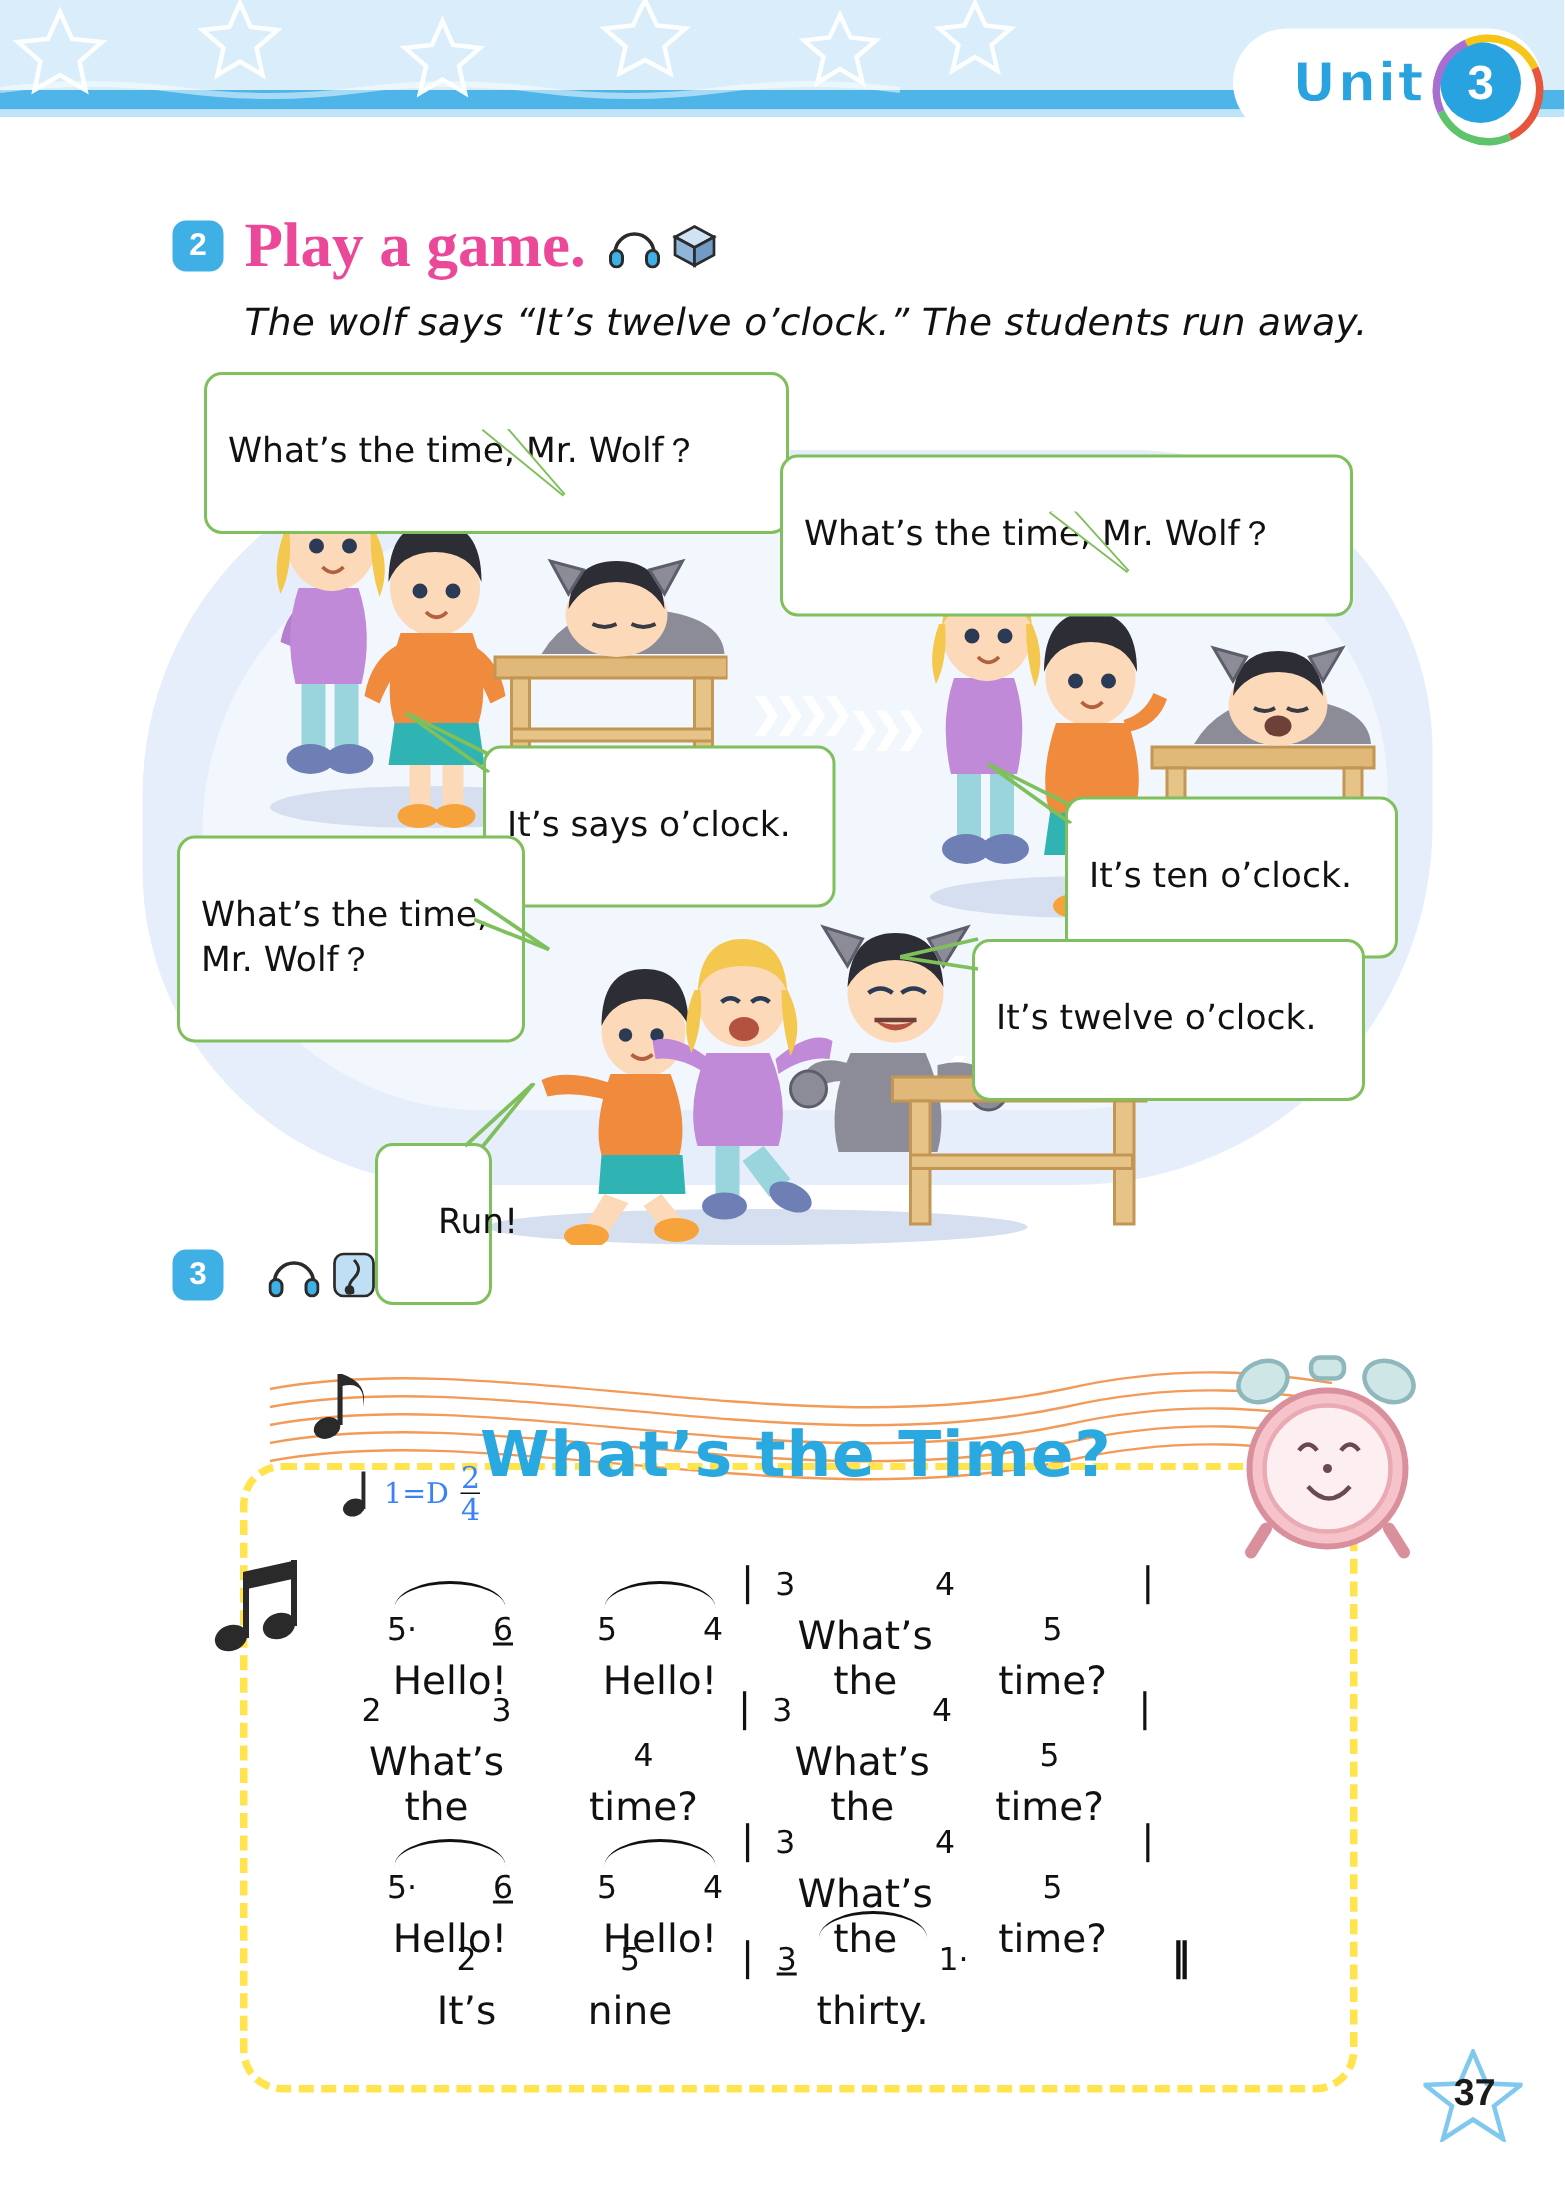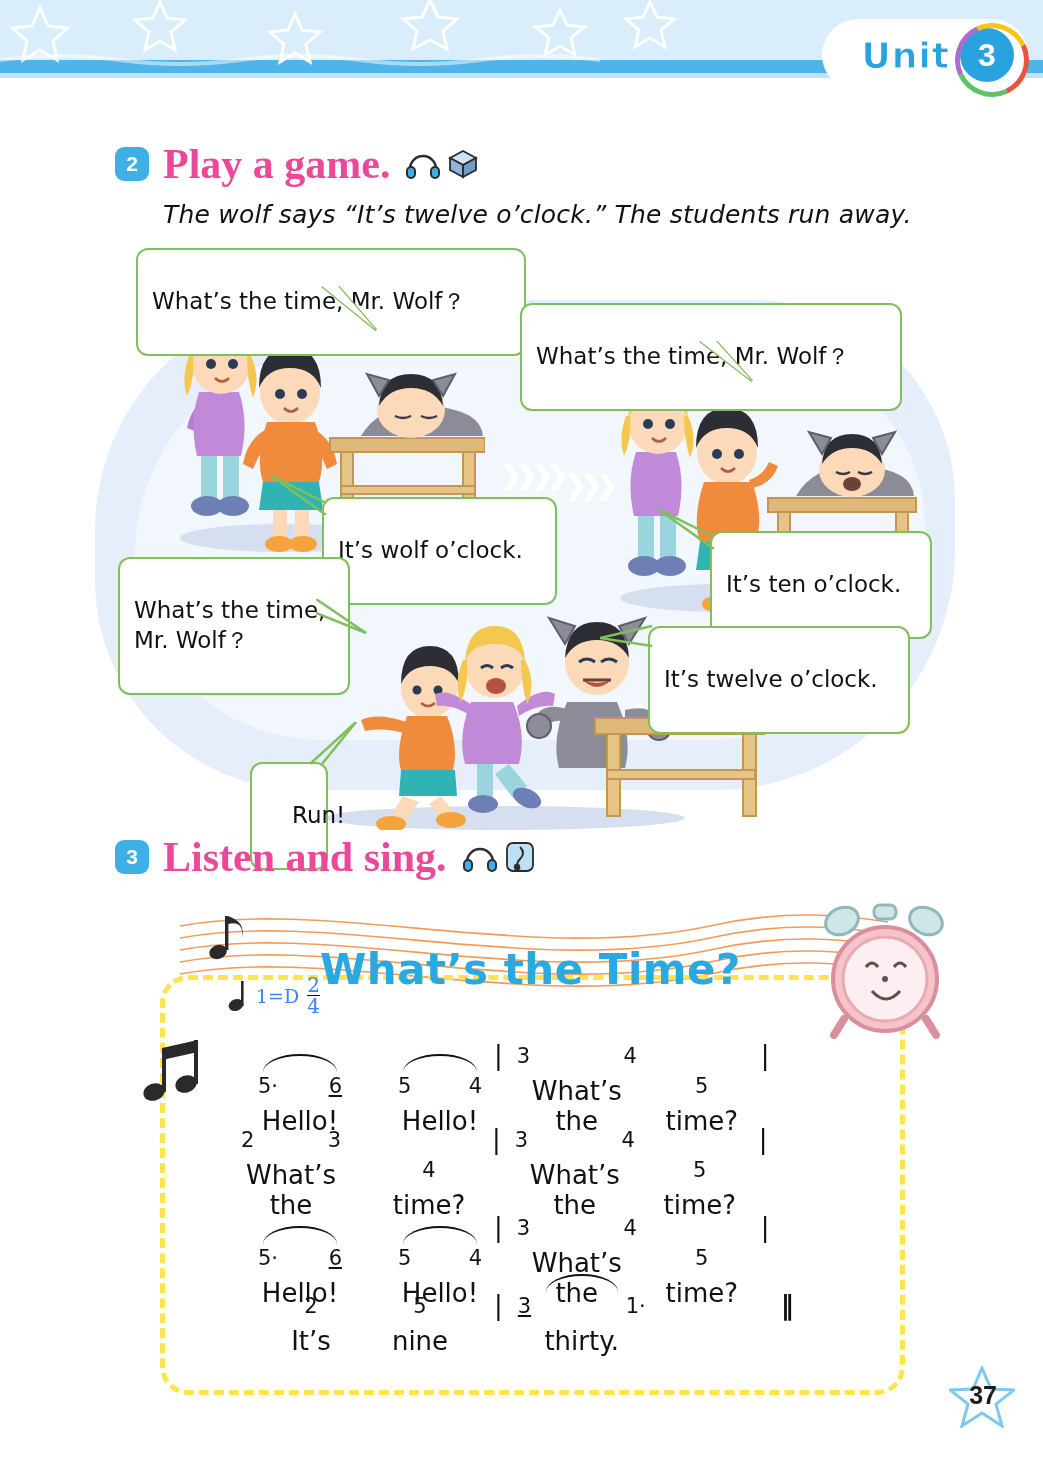--- a/index.html
+++ b/index.html
@@ -505,21 +505,21 @@
 <div class="bubble" style="left:136px; top:248px; width:390px;">
   <span>What’s the time, Mr. Wolf？</span>
   <svg width="60" height="50" style="position:absolute;left:180px;top:36px;">
     <path d="M4 0 L58 44" stroke="#7fbf5c" stroke-width="2.5" fill="none"></path>
     <path d="M20 0 L58 44" stroke="#7fbf5c" stroke-width="2.5" fill="none"></path>
     <path d="M4 0 L20 0 L58 44 Z" fill="#ffffff" stroke="none"></path>
   </svg>
 </div>
 
 <div class="bubble" style="left:322px; top:497px; width:235px;">
-  <span>It’s wolf o’clock.</span>
+  <span>It’s says o’clock.</span>
   <svg width="60" height="40" style="position:absolute;left:-54px;top:-24px;">
     <path d="M0 0 L56 28" stroke="#7fbf5c" stroke-width="2.5" fill="none"></path>
     <path d="M0 0 L56 40" stroke="#7fbf5c" stroke-width="2.5" fill="none"></path>
   </svg>
 </div>
 
 <div class="bubble" style="left:520px; top:303px; width:382px;">
   <span>What’s the time, Mr. Wolf？</span>
   <svg width="60" height="50" style="position:absolute;left:174px;top:36px;">
     <path d="M4 0 L56 40" stroke="#7fbf5c" stroke-width="2.5" fill="none"></path>
@@ -556,21 +556,20 @@
 <div class="bubble" style="left:250px; top:762px; width:78px;padding-left:40px;">
   <span>Run!</span>
   <svg width="60" height="46" style="position:absolute;left:58px;top:-42px;">
     <path d="M0 42 L46 0" stroke="#7fbf5c" stroke-width="2.5" fill="none"></path>
     <path d="M12 42 L46 0" stroke="#7fbf5c" stroke-width="2.5" fill="none"></path>
   </svg>
 </div>
 
 <div class="section" style="left:115px; top:833px;">
   <div class="sec-num">3</div>
-  <div class="sec-title">Listen and sing.</div>
   <div class="sec-icons">
     <svg width="34" height="30" viewBox="0 0 34 30">
       <path d="M4 20 a13 13 0 0 1 26 0" fill="none" stroke="#2b2b2b" stroke-width="2.4"></path>
       <rect x="1" y="18" width="8" height="11" rx="4" fill="#3fb0e5" stroke="#2b2b2b" stroke-width="2"></rect>
       <rect x="25" y="18" width="8" height="11" rx="4" fill="#3fb0e5" stroke="#2b2b2b" stroke-width="2"></rect>
     </svg>
     <svg width="30" height="32" viewBox="0 0 30 32">
       <rect x="2" y="2" width="26" height="28" rx="6" fill="#bfe0f4" stroke="#2b2b2b" stroke-width="1.8"></rect>
       <path d="M15 6 q6 6 0 12 q-6 6 0 10" stroke="#2b2b2b" stroke-width="2" fill="none"></path>
       <circle cx="12" cy="26" r="3.2" fill="#2b2b2b"></circle>

